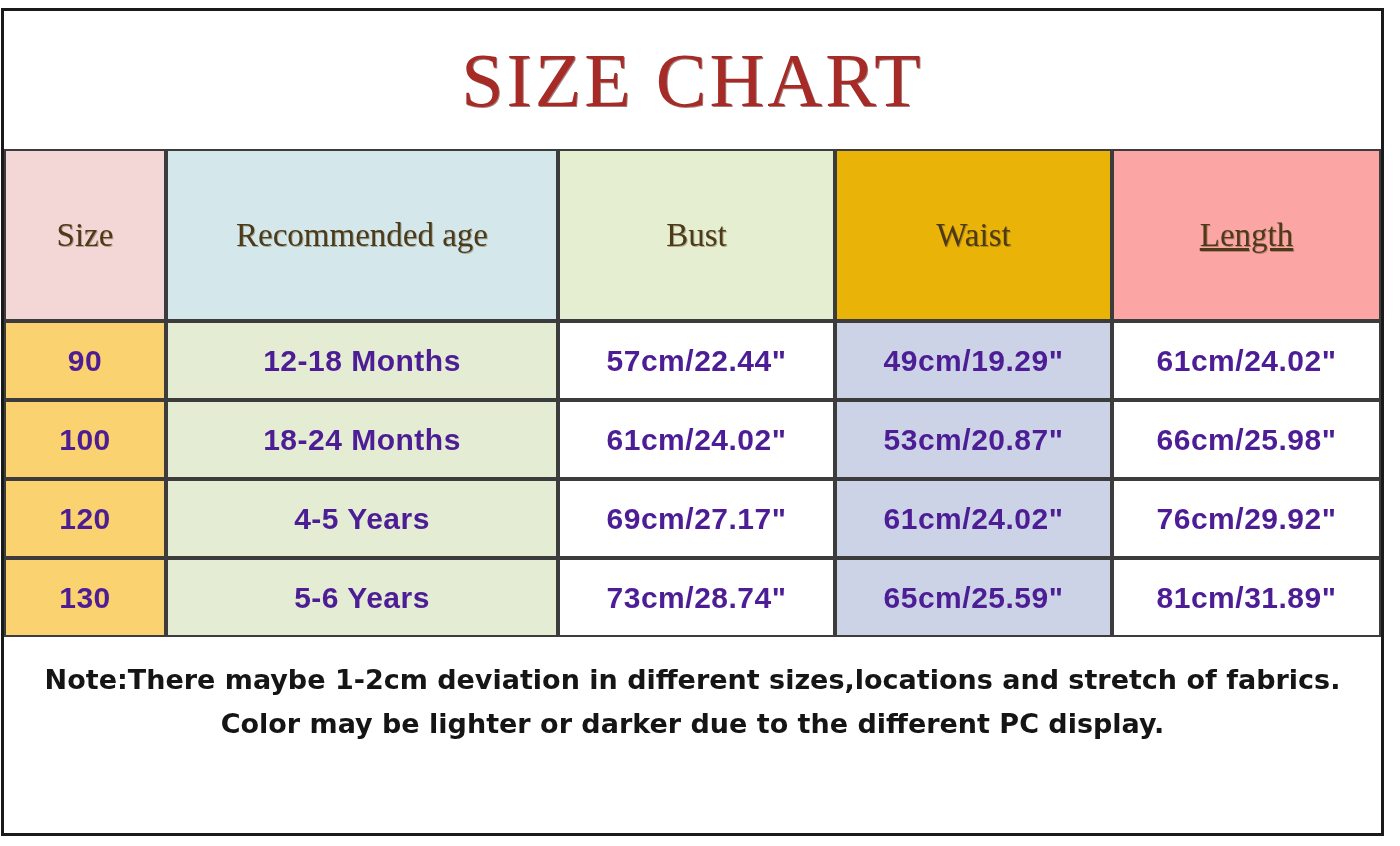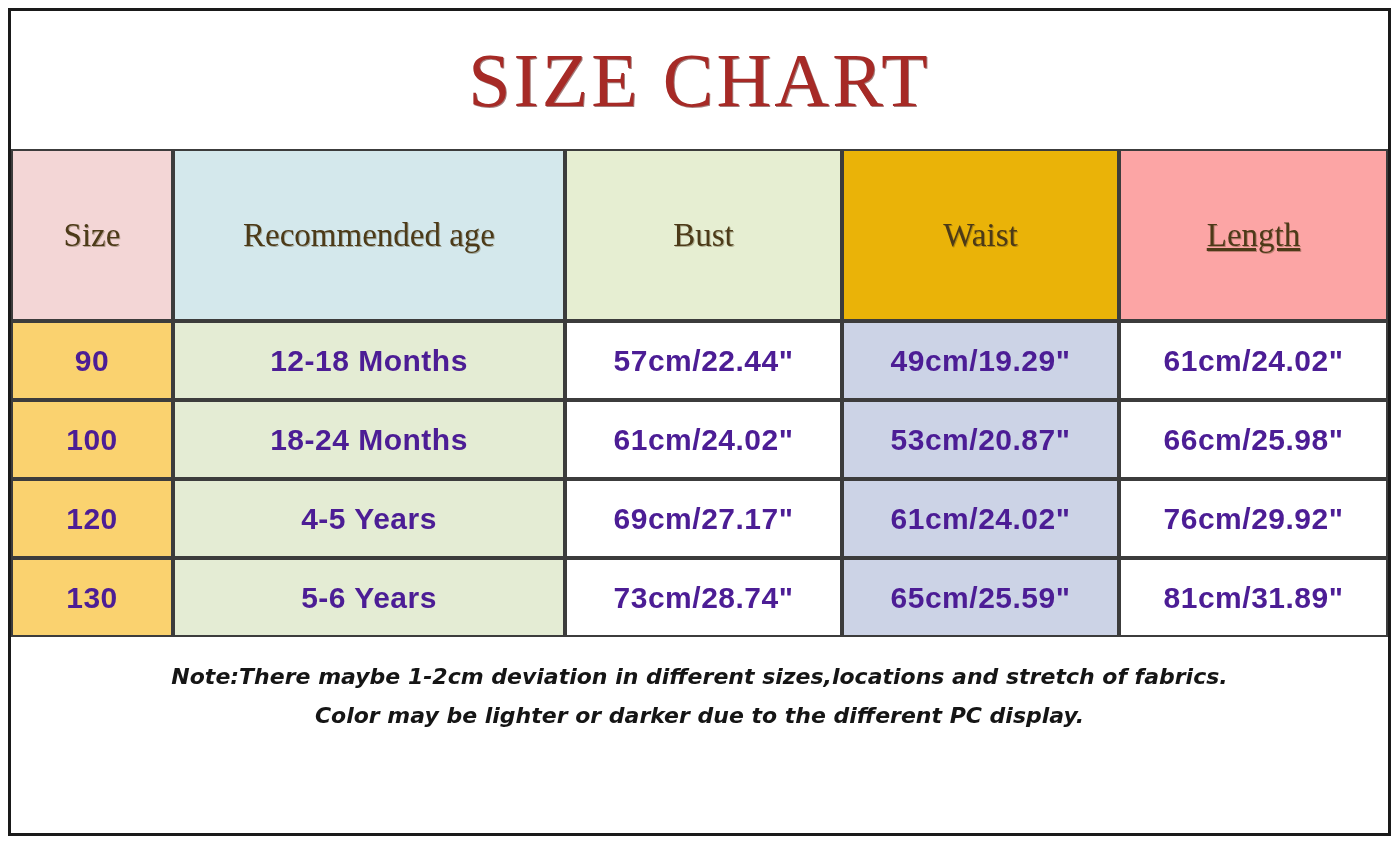--- a/index.html
+++ b/index.html
@@ -15,21 +15,21 @@
   }
   .page {
     position: relative;
     width: 1400px;
     height: 846px;
     background: #ffffff;
     box-sizing: border-box;
   }
   .frame {
     position: absolute;
-    left: 8px;
+    left: 1px;
     top: 8px;
     width: 1383px;
     height: 828px;
     border: 3px solid #1a1a1a;
     box-sizing: border-box;
     background: #ffffff;
   }
   .title-bar {
     height: 138px;
     display: flex;
@@ -111,23 +111,22 @@
     display: block;
     line-height: 1;
   }
   
   .notes {
     padding-top: 22px;
     text-align: center;
   }
   .note-line {
     font-family: "DejaVu Sans", "Liberation Sans", sans-serif;
-    font-size: 22px;
+    font-size: 27px;
     font-weight: bold;
-    font-style: italic;
     color: #151515;
     line-height: 1;
     padding: 7px 0 10px 0;
     letter-spacing: 0px;
   }
 </style>
 </head>
 <body>
 
 <div class="page">

